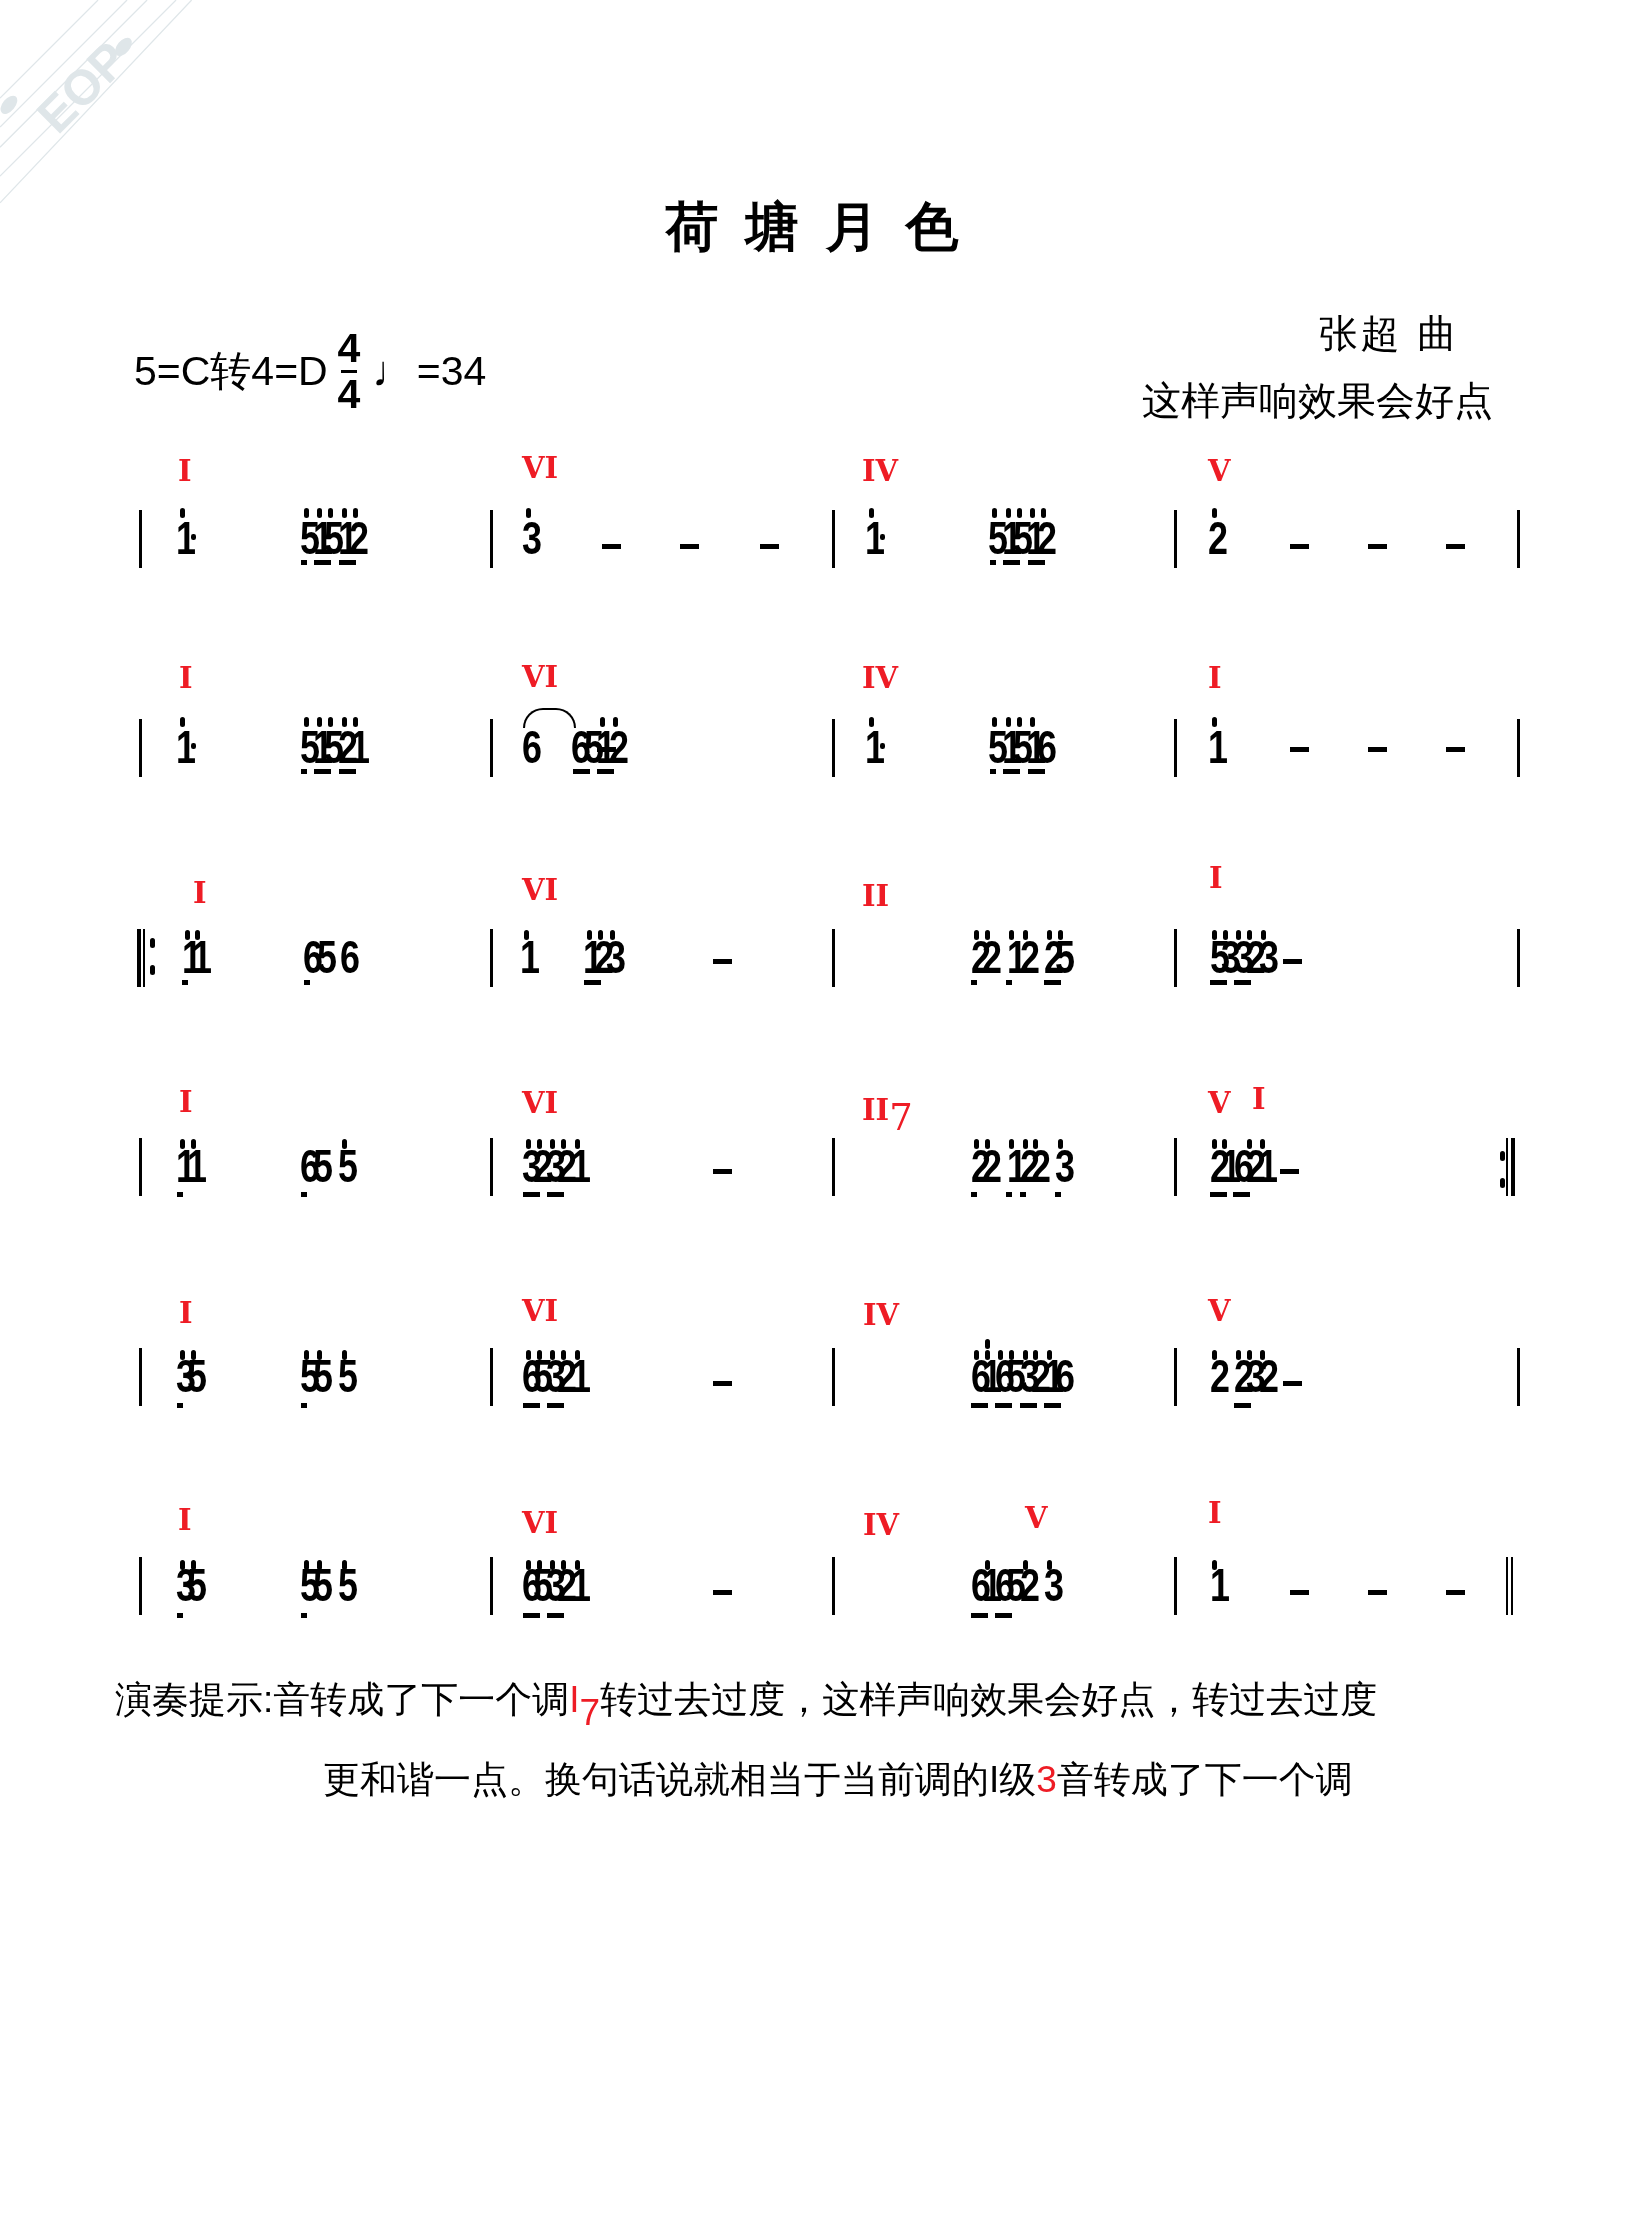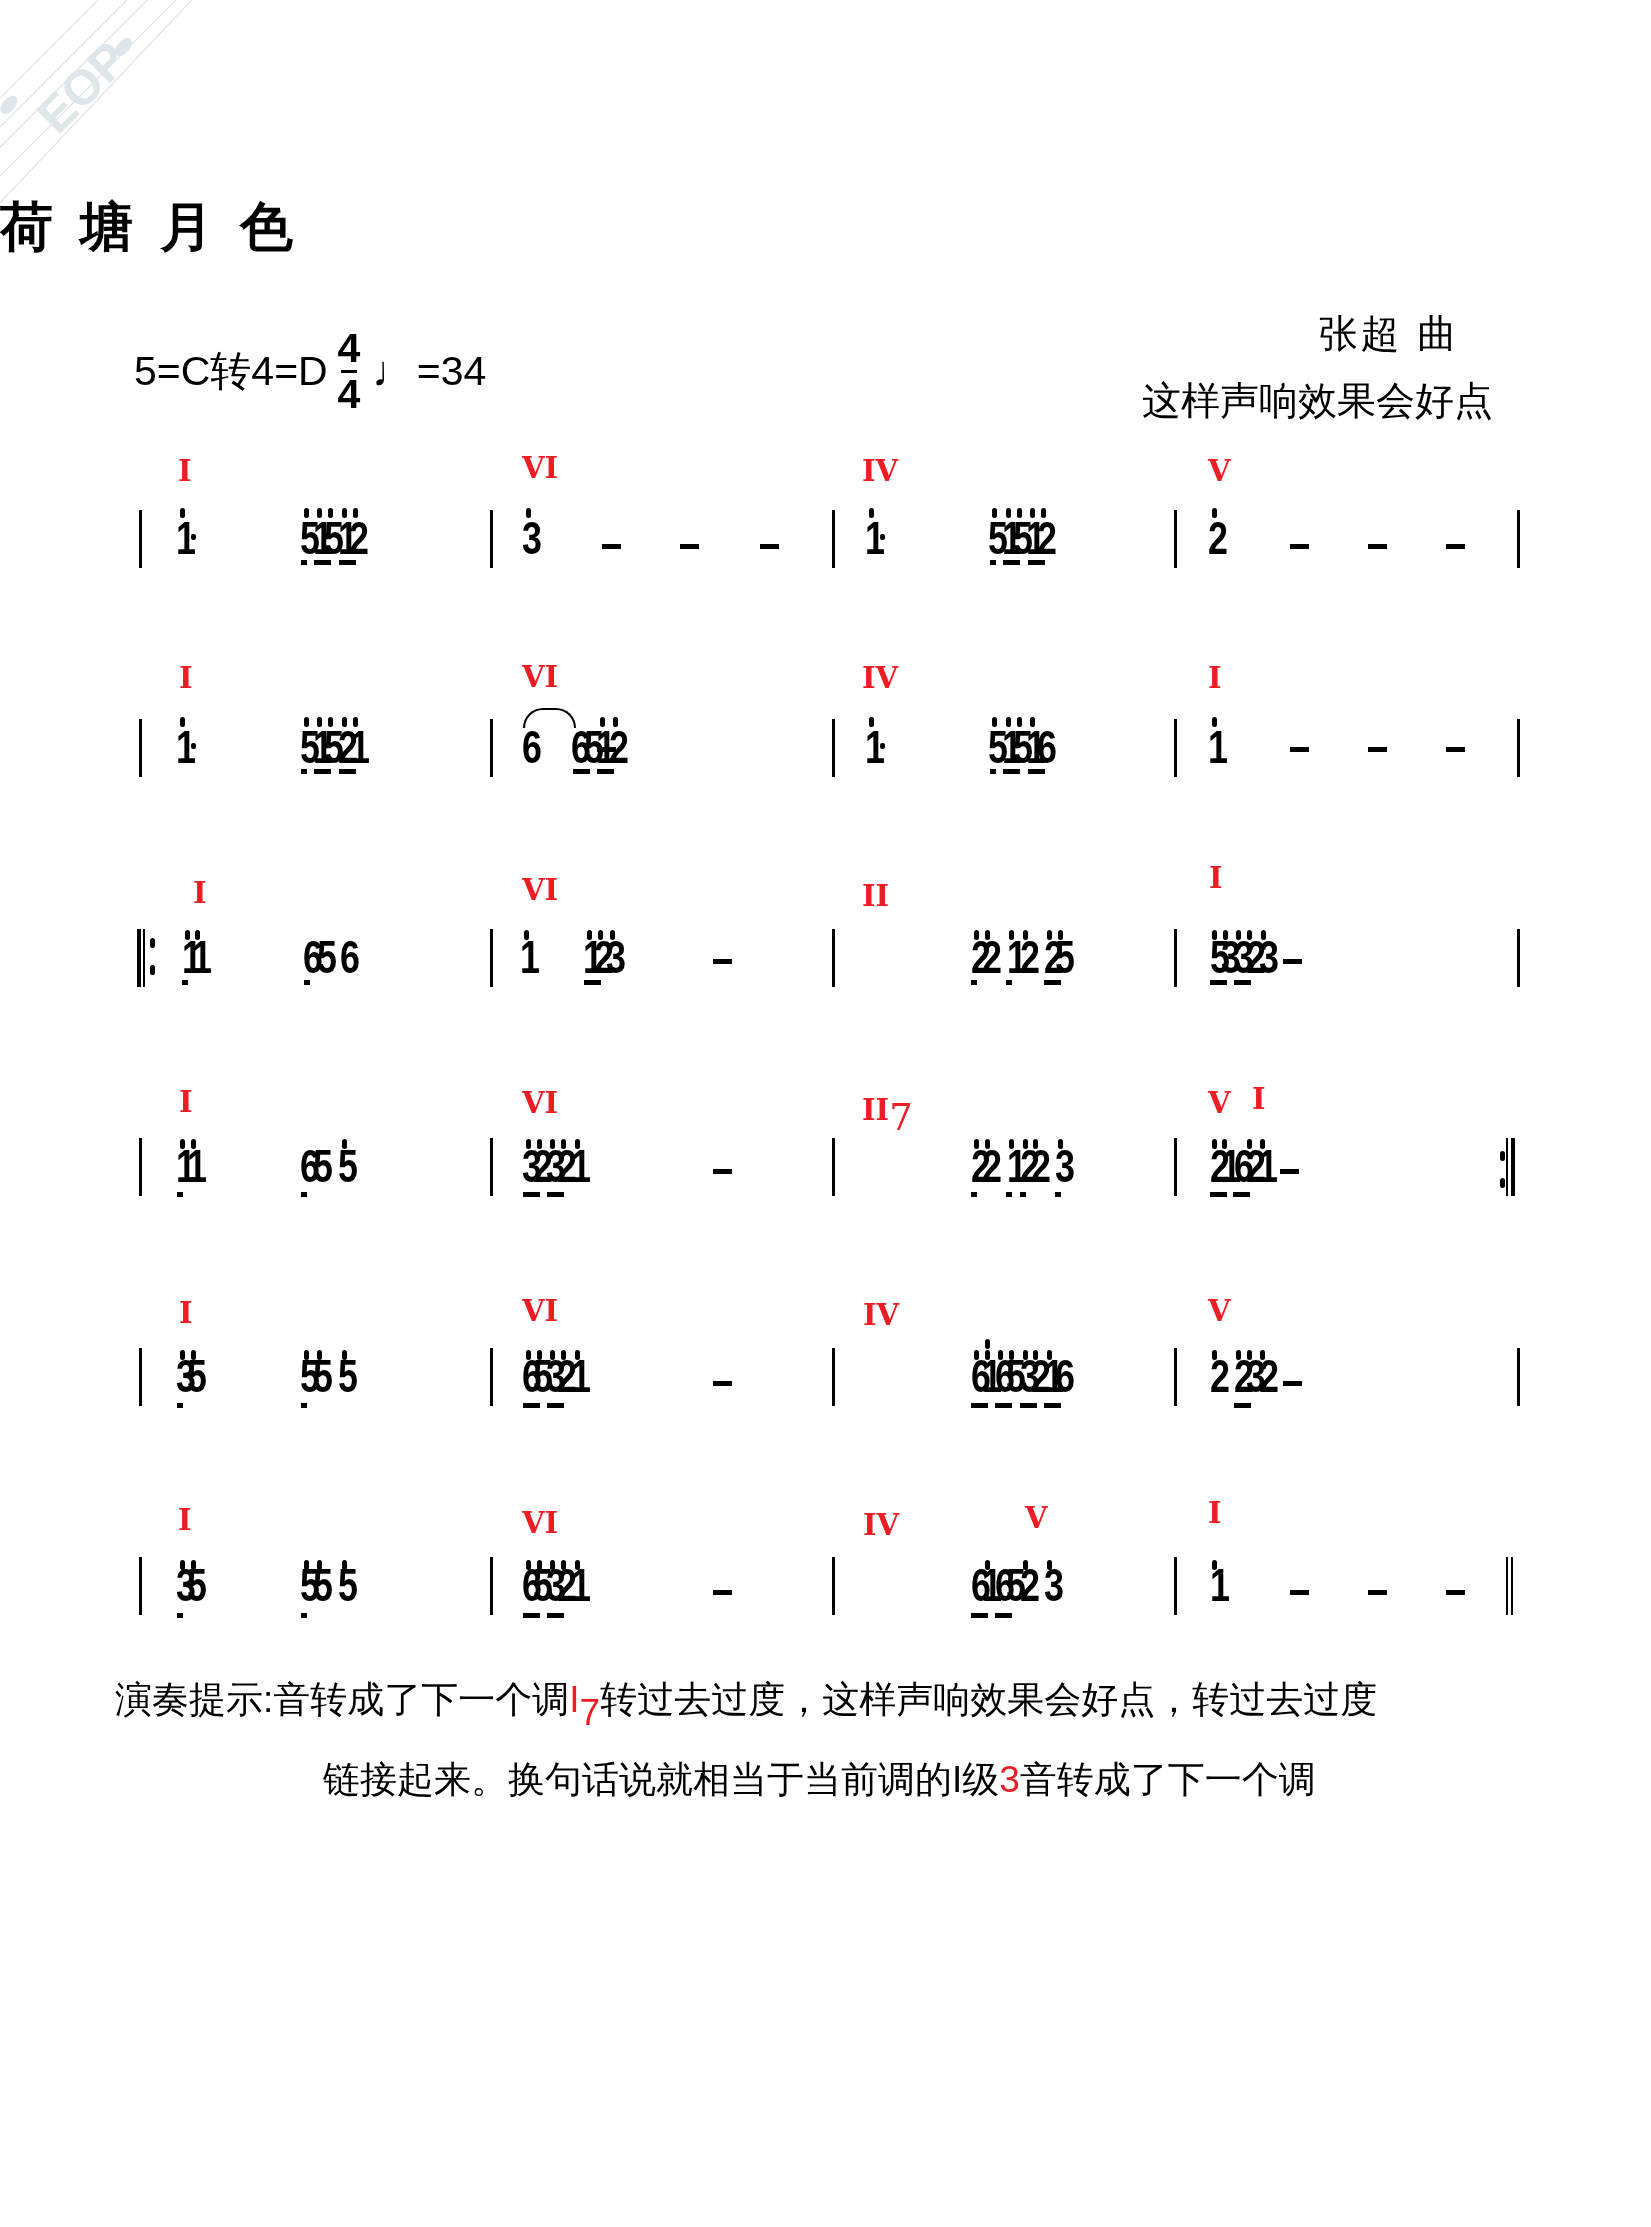--- a/index.html
+++ b/index.html
@@ -1,19 +1,19 @@
 <!DOCTYPE html>
 <html style="font-size:7.1px"><head>
 <meta charset="utf-8">
 <style>
   html, body { margin:0; padding:0; background:#ffffff; }
   body { width:1651px; height:2336px; position:relative; overflow:hidden;
          font-family:"Liberation Sans","DejaVu Sans",sans-serif; color:#000; }
   .watermark { position:absolute; left:0; top:0; width:312px; height:223px; }
-  .title { position:absolute; left:0; width:1651px; top:192px; 
+  .title { position:absolute; left:0; width:1651px; top:192px; text-align:center;
            font-family:"DejaVu Serif",serif; font-size:53px; letter-spacing:27px; font-weight:bold; }
   .keyline { position:absolute; left:134px; top:327px; height:89px; display:flex; align-items:center;
              font-size:41px; }
   .keyline .ts { display:inline-flex; flex-direction:column; align-items:center; margin:0 11.6px 0 9.8px;
                  font-weight:bold; font-size:41px; line-height:39px; }
   .keyline .ts .bar { width:16px; height:2.7px; background:#000; margin:1.8px 0; }
   .keyline .note { font-size:43px; margin-right:1.8px; }
   .composer { position:absolute; right:192px; top:307px; font-size:39px; font-family:"DejaVu Serif",serif; letter-spacing:2.7px; }
   .source { position:absolute; right:158px; top:374px; font-size:39px; }
   .system { position:absolute; left:134px; width:1403px; height:134px; }
@@ -443,16 +443,16 @@
       <div class="dash" style="left:1234px;top:102px"></div>
       <div class="dash" style="left:1312px;top:102px"></div>
   </div>
 </div>
 
 <div class="tips">
   <div class="row">
     <span>演奏提示:</span><span>音转成了下一个调</span><span class="red">I</span><sub class="red">7</sub><span>转过去过度，这样声响效果会好点，转过去过度</span>
   </div>
   <div class="row indent">
-    <span>链接起来。换句话说就相当于当前调的I级</span><span class="red">3</span><span>音转成了下一个调</span>
+    <span>更和谐一点。换句话说就相当于当前调的I级</span><span class="red">3</span><span>音转成了下一个调</span>
   </div>
 </div>
 
 
 </body></html>

